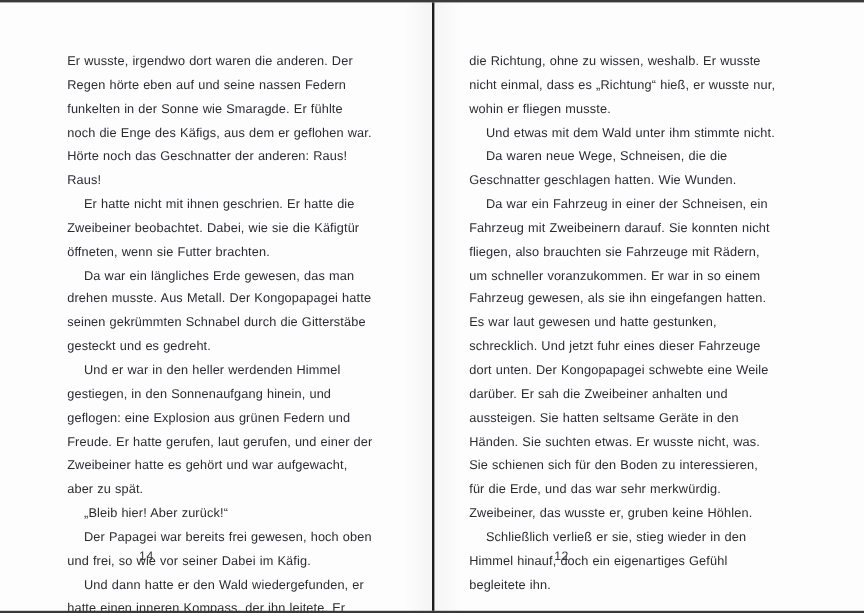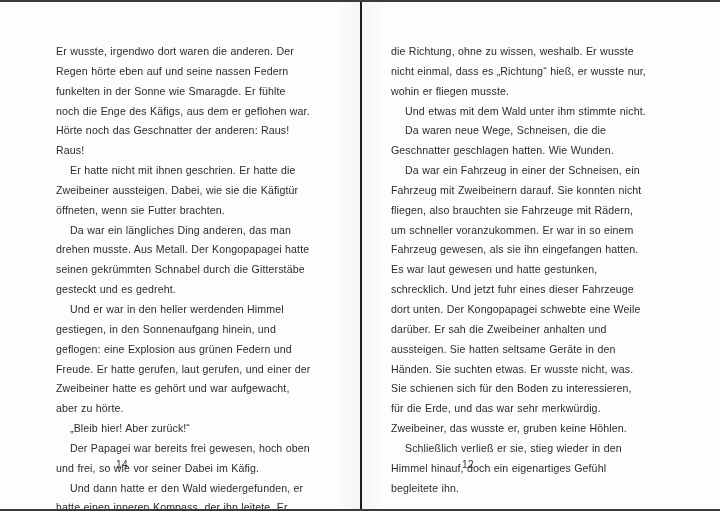--- a/index.html
+++ b/index.html
@@ -111,23 +111,23 @@
 </head>
 <body>
 
 <div id="book-spread">
 
   <div class="scan-edge top"></div>
 
   <div class="page left">
     <div class="text-block">
       <p class="flush">Er wusste, irgendwo dort waren die anderen. Der Regen hörte eben auf und seine nassen Federn funkelten in der Sonne wie Smaragde. Er fühlte noch die Enge des Käfigs, aus dem er geflohen war. Hörte noch das Geschnatter der anderen: Raus! Raus!</p>
-      <p>Er hatte nicht mit ihnen geschrien. Er hatte die Zweibeiner aussteigen. Dabei, wie sie die Käfigtür öffneten, wenn sie Futter brachten.</p>
-      <p>Da war ein längliches Ding anderen, das man drehen musste. Aus Metall. Der Kongopapagei hatte seinen gekrümmten Schnabel durch die Gitterstäbe gesteckt und es gedreht.</p>
-      <p>Und er war in den heller werdenden Himmel gestiegen, in den Sonnenaufgang hinein, und geflogen: eine Explosion aus grünen Federn und Freude. Er hatte gerufen, laut gerufen, und einer der Zweibeiner hatte es gehört und war aufgewacht, aber zu hörte.</p>
+      <p>Er hatte nicht mit ihnen geschrien. Er hatte die Zweibeiner beobachtet. Dabei, wie sie die Käfigtür öffneten, wenn sie Futter brachten.</p>
+      <p>Da war ein längliches Erde gewesen, das man drehen musste. Aus Metall. Der Kongopapagei hatte seinen gekrümmten Schnabel durch die Gitterstäbe gesteckt und es gedreht.</p>
+      <p>Und er war in den heller werdenden Himmel gestiegen, in den Sonnenaufgang hinein, und geflogen: eine Explosion aus grünen Federn und Freude. Er hatte gerufen, laut gerufen, und einer der Zweibeiner hatte es gehört und war aufgewacht, aber zu spät.</p>
       <p>„Bleib hier! Aber zurück!“</p>
       <p>Der Papagei war bereits frei gewesen, hoch oben und frei, so wie vor seiner Dabei im Käfig.</p>
       <p>Und dann hatte er den Wald wiedergefunden, er hatte einen inneren Kompass, der ihn leitete. Er kannte</p>
     </div>
     <div class="folio">14</div>
   </div>
 
   <div id="gutter-shade-left"></div>
   <div id="gutter"></div>
   <div id="gutter-shade-right"></div>

